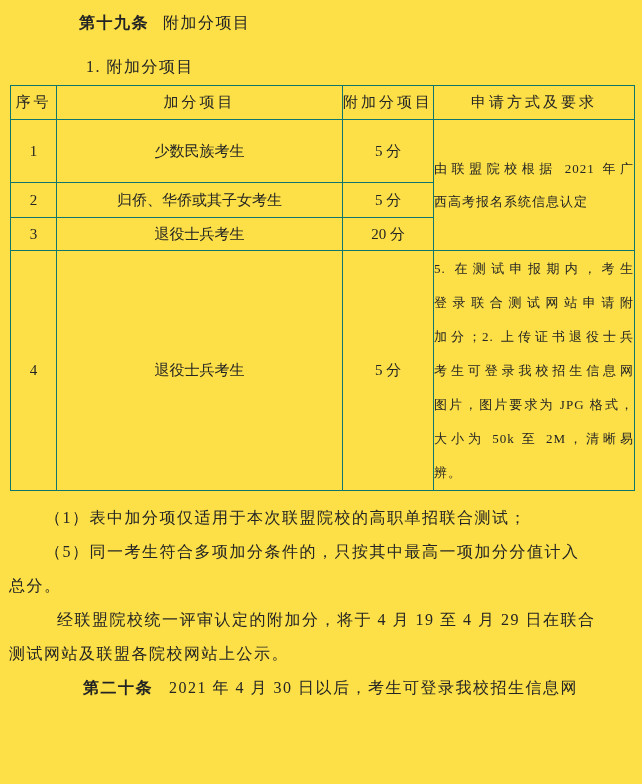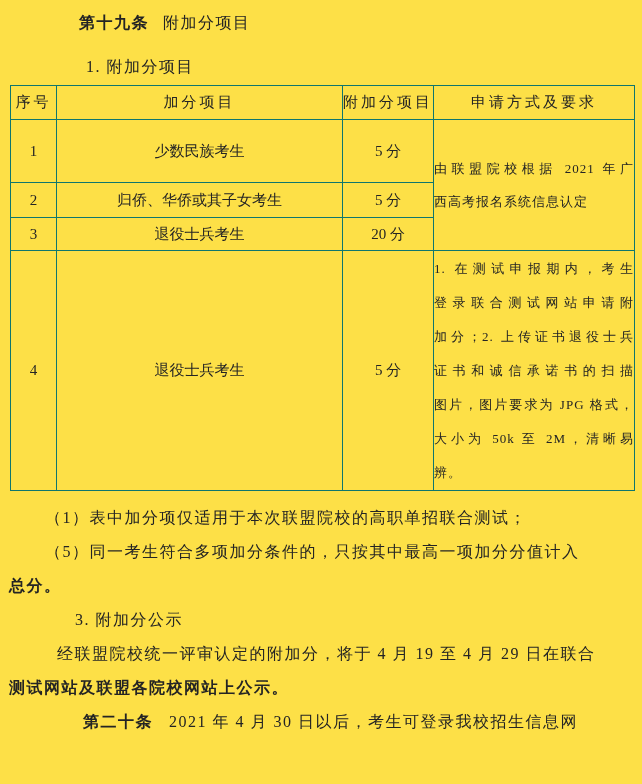--- a/index.html
+++ b/index.html
@@ -52,21 +52,21 @@
   }
   .r4 .jline { line-height: 34px; }
   .jline.last { text-align-last: left; }
 
   .body-text { margin-top: 10px; }
   .bline { font-size: 16px; letter-spacing: 1.5px; height: 34px; line-height: 34px; white-space: nowrap; }
   .ind-num     { padding-left: 66px; }
   .ind-paren   { padding-left: 36px; }
   .ind-para    { padding-left: 48px; }
   .ind-article { padding-left: 74px; }
-  .ind-flush   { padding-left: 0; font-weight: bold; }
+  .ind-flush   { padding-left: 0; }
   .article-gap { display: inline-block; width: 16px; }
 </style>
 </head>
 <body>
 
 <div class="page">
 
   <div class="line heading">
     <span class="bold">第十九条</span><span class="gap"></span><span>附加分项目</span>
   </div>
@@ -104,37 +104,36 @@
     <tr class="r3">
       <td>3</td>
       <td>退役士兵考生</td>
       <td>20 分</td>
     </tr>
     <tr class="r4">
       <td>4</td>
       <td>退役士兵考生</td>
       <td>5 分</td>
       <td class="note-cell">
-        <div class="jline">1. 在测试申报期内，考生</div>
+        <div class="jline">5. 在测试申报期内，考生</div>
         <div class="jline">登录联合测试网站申请附</div>
         <div class="jline">加分；2. 上传证书退役士兵</div>
-        <div class="jline">证书和诚信承诺书的扫描</div>
+        <div class="jline">考生可登录我校招生信息网</div>
         <div class="jline">图片，图片要求为 JPG 格式，</div>
         <div class="jline">大小为 50k 至 2M，清晰易</div>
         <div class="jline last">辨。</div>
       </td>
     </tr>
   </tbody>
     </table>
 
   <div class="body-text">
     <div class="bline ind-paren">（1）表中加分项仅适用于本次联盟院校的高职单招联合测试；</div>
     <div class="bline ind-paren">（5）同一考生符合多项加分条件的，只按其中最高一项加分分值计入</div>
     <div class="bline ind-flush">总分。</div>
-    <div class="bline ind-num">3. 附加分公示</div>
     <div class="bline ind-para">经联盟院校统一评审认定的附加分，将于 4 月 19 至 4 月 29 日在联合</div>
     <div class="bline ind-flush">测试网站及联盟各院校网站上公示。</div>
     <div class="bline ind-article">
       <span class="bold">第二十条</span><span class="article-gap"></span><span>2021 年 4 月 30 日以后，考生可登录我校招生信息网</span>
     </div>
 
   </div>
 
 </div>
 

